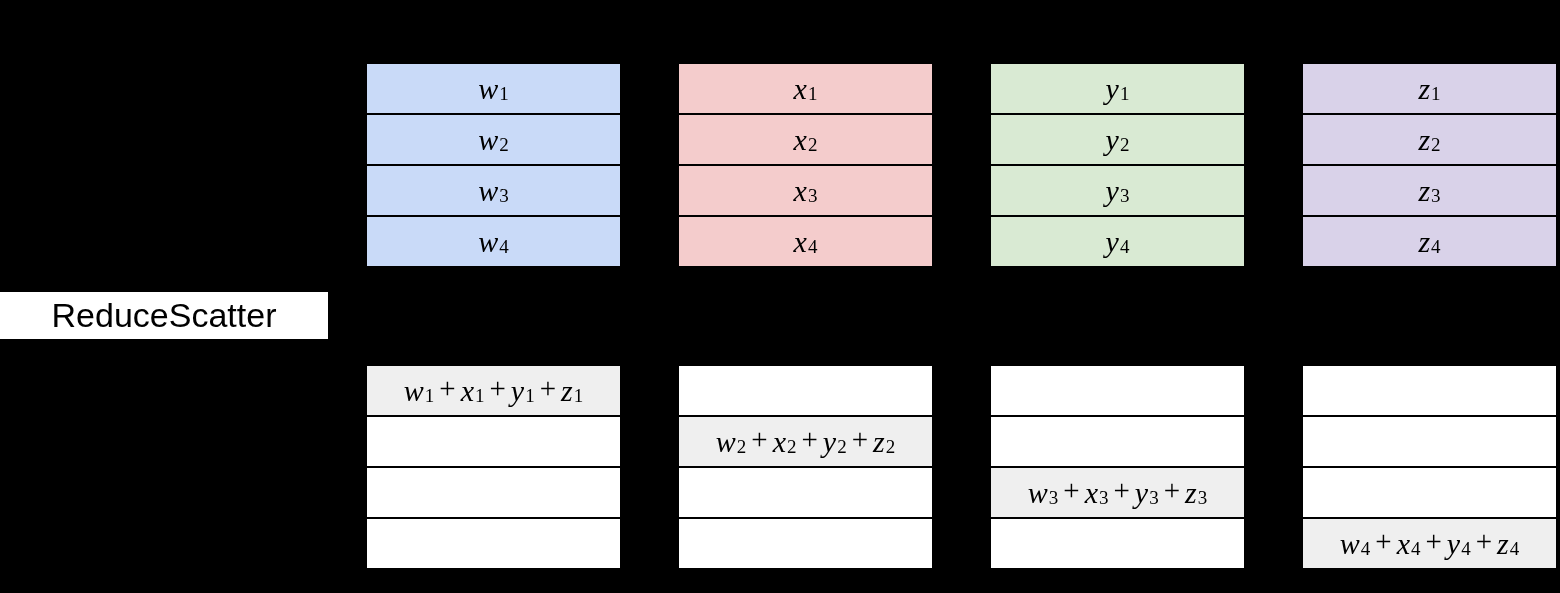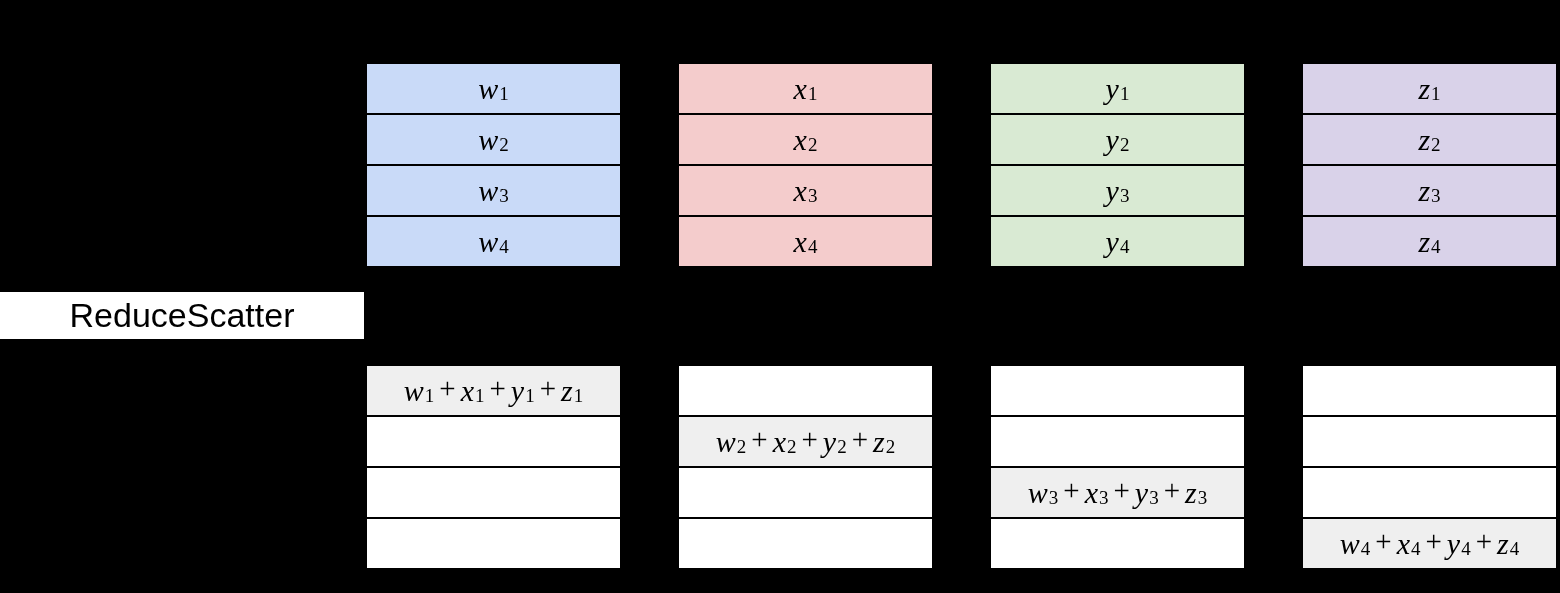--- a/index.html
+++ b/index.html
@@ -57,21 +57,21 @@
     color: var(--text, #000);
     margin: 0 5px;
     line-height: 1;
     position: relative;
     top: -2px;
   }
   .op-label {
     position: absolute;
     left: 0;
     top: 292px;
-    width: 364px;
+    width: 328px;
     height: 47px;
     background: var(--labelbg, #fff);
     color: var(--labeltext, #000);
     font-family: "Liberation Sans", sans-serif;
     font-size: 34px;
     display: flex;
     align-items: center;
     justify-content: center;
   }
 </style>

